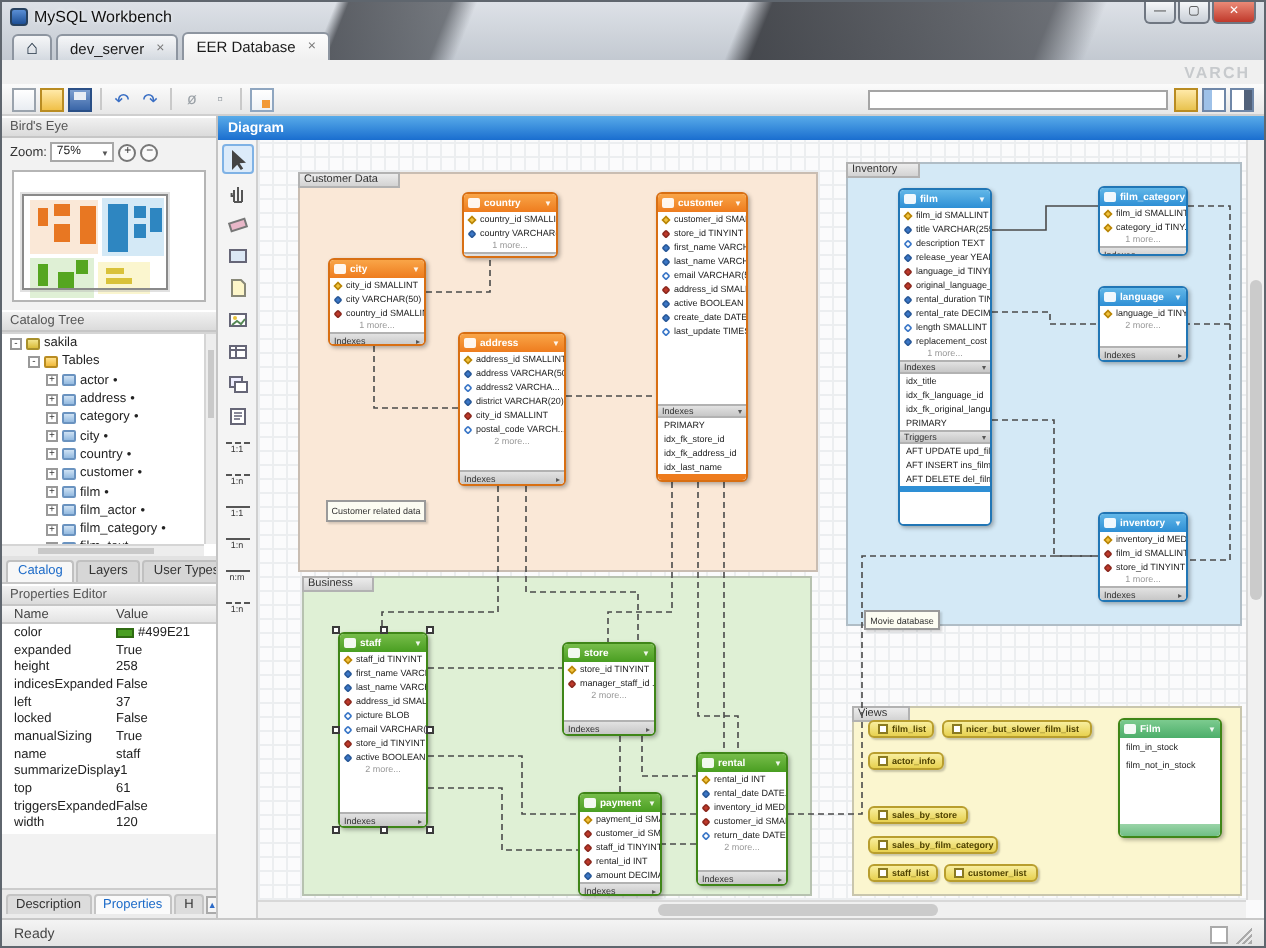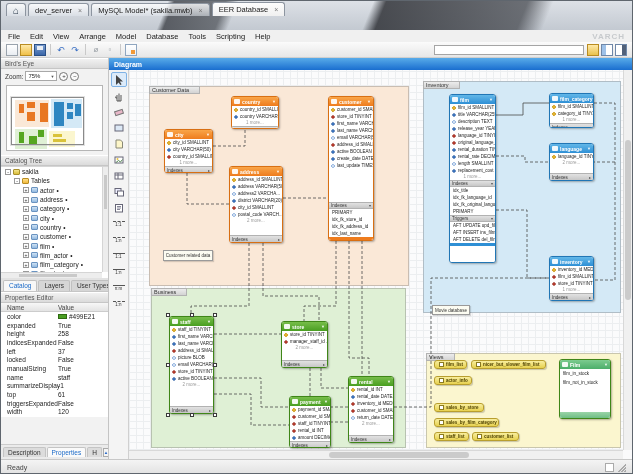--- a/index.html
+++ b/index.html
@@ -139,49 +139,43 @@
   .grip-icon{width:9px;height:9px;border:1px solid #AAA;background:#fff;}
   .grip-dots{width:9px;height:9px;background:
      linear-gradient(135deg,transparent 55%,#aaa 55%,#aaa 62%,transparent 62%,transparent 72%,#aaa 72%,#aaa 79%,transparent 79%,transparent 88%,#aaa 88%);}
 </style>
 </head>
 <body>
 
 <div class="window">
 
   <div class="glass">
+    <div class="titlebar">
+      <span class="app-icon"></span>
+      <span class="title-text">MySQL Workbench</span>
+      <div class="win-controls" id="win-controls">
+          <span class="win-btn">—</span>
+          <span class="win-btn">▢</span>
+          <span class="win-btn close">✕</span>
+        </div>
+    </div>
     <div class="tabrow" id="tabrow">
         <div class="tab home">⌂</div>
         <div class="tab">
           <span>dev_server</span>
-          <span class="x">×</span>
-        </div>
-        <div class="tab">
-          <span>MySQL Model* (sakila.mwb)</span>
           <span class="x">×</span>
         </div>
         <div class="tab active">
           <span>EER Database</span>
           <span class="x">×</span>
         </div>
       </div>
   </div>
 
   <div class="menubar">
-    <span id="menu-items" style="display:flex;">
-        <span class="menu-item">File</span>
-        <span class="menu-item">Edit</span>
-        <span class="menu-item">View</span>
-        <span class="menu-item">Arrange</span>
-        <span class="menu-item">Model</span>
-        <span class="menu-item">Database</span>
-        <span class="menu-item">Tools</span>
-        <span class="menu-item">Scripting</span>
-        <span class="menu-item">Help</span>
-      </span>
     <span class="brand">VARCH</span>
   </div>
 
   <div class="toolbar">
     <span class="tbi i-new"></span>
     <span class="tbi i-open"></span>
     <span class="tbi i-save"></span>
     <span class="tb-sep"></span>
     <span class="glyph">↶</span>
     <span class="glyph">↷</span>

